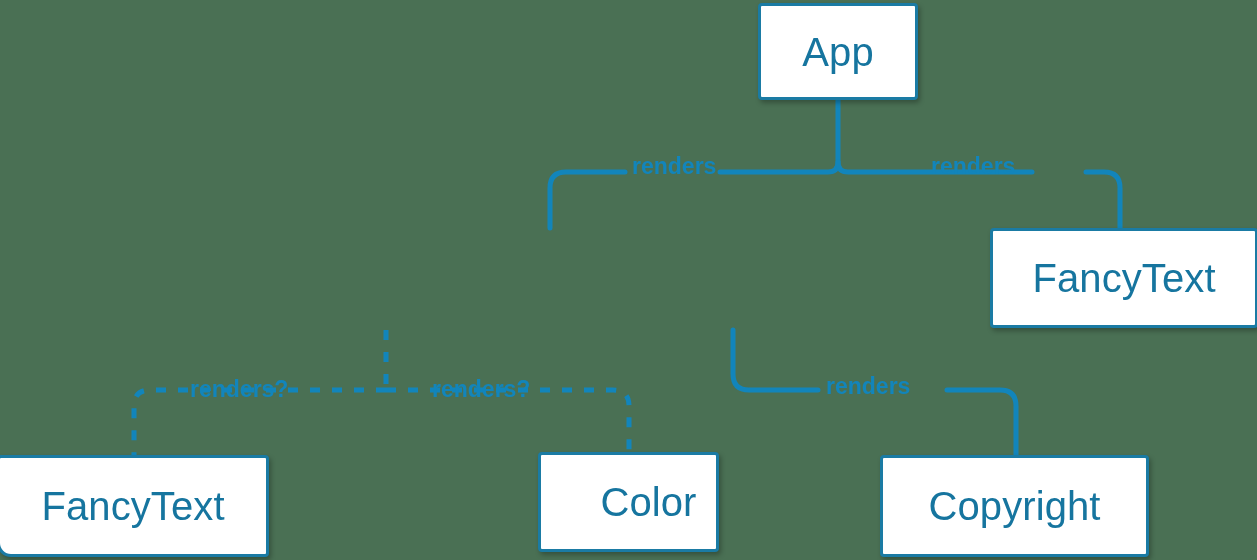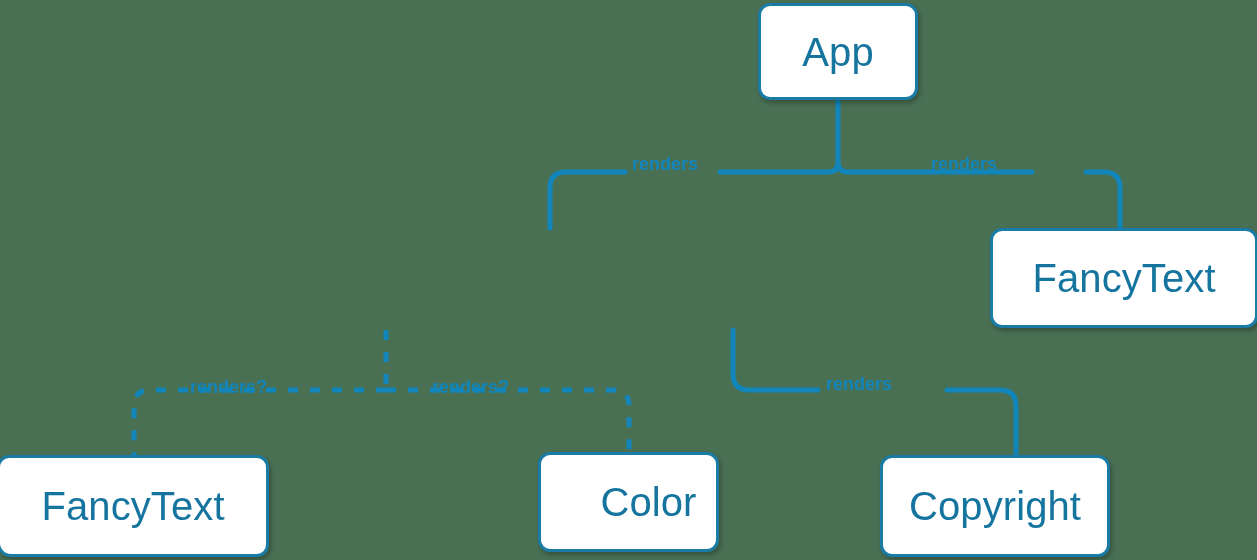--- a/index.html
+++ b/index.html
@@ -20,52 +20,52 @@
     left: 0; top: 0;
     width: 1257px;
     height: 560px;
     pointer-events: none;
   }
   .node {
     position: absolute;
     box-sizing: border-box;
     background: #ffffff;
     border: 3px solid #1a7ba4;
-    border-radius: 12px;
+    border-radius: 4px;
     box-shadow: 2px 3px 5px rgba(0,0,0,0.28);
     display: flex;
     align-items: center;
     justify-content: center;
     color: #16759f;
     z-index: 2;
   }
   .node span {
     display: block;
     line-height: 1;
     letter-spacing: 0.1px;
     white-space: nowrap;
   }
   .edge-label {
     position: absolute;
     color: #1285bb;
     font-weight: 700;
-    font-size: 18px;
+    font-size: 23px;
     line-height: 1;
     white-space: nowrap;
     z-index: 3;
     background: transparent;
   }
 
   
   #node-app        { left: 758px;  top: 3px;   width: 160px; height: 97px;  font-size: 40px; }
   #node-inspgen    { left: 334px;  top: 228px; width: 462px; height: 102px; font-size: 40px; }
   #node-fancytop   { left: 990px;  top: 228px; width: 268px; height: 100px; font-size: 40px; }
   #node-fancybot   { left: -3px;   top: 455px; width: 272px; height: 102px; font-size: 40px; border-bottom-left-radius:14px; }
   #node-color      { left: 538px;  top: 452px; width: 181px; height: 100px; font-size: 40px; padding-left: 40px; }
-  #node-copyright  { left: 880px;  top: 455px; width: 230px; height: 102px; font-size: 40px; }
+  #node-copyright  { left: 880px;  top: 455px; width: 269px; height: 102px; font-size: 40px; }
 
   
   #lbl-renders-left   { left: 632px;  top: 155px; }
   #lbl-renders-right  { left: 931px;  top: 155px; }
   #lbl-renders-copy   { left: 826px;  top: 375px; }
   #lbl-renders-q1     { left: 190px;  top: 378px; }
   #lbl-renders-q2     { left: 432px;  top: 378px; }
 </style>
 </head>
 <body>

